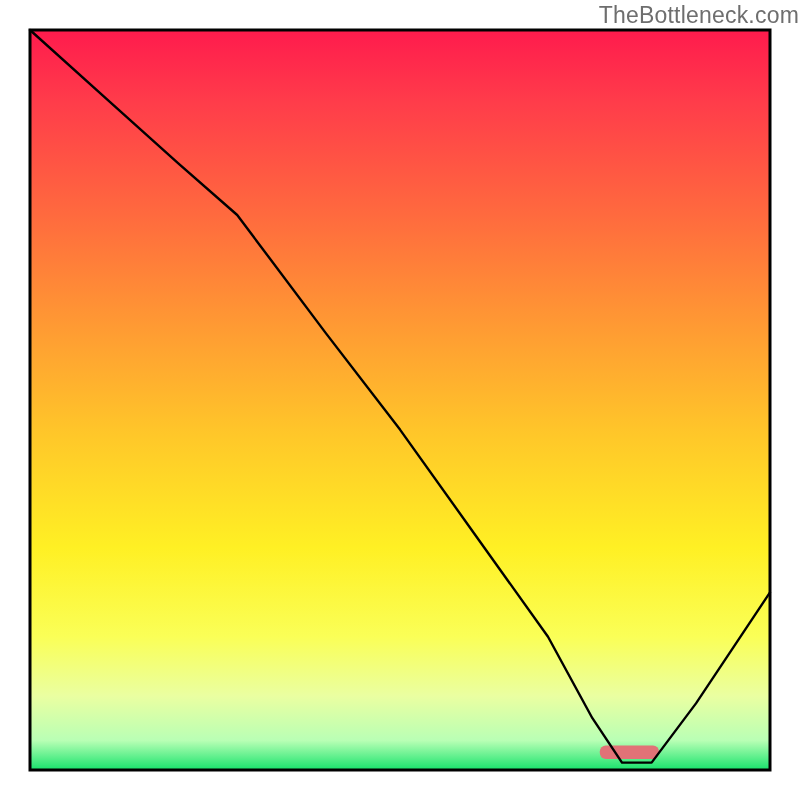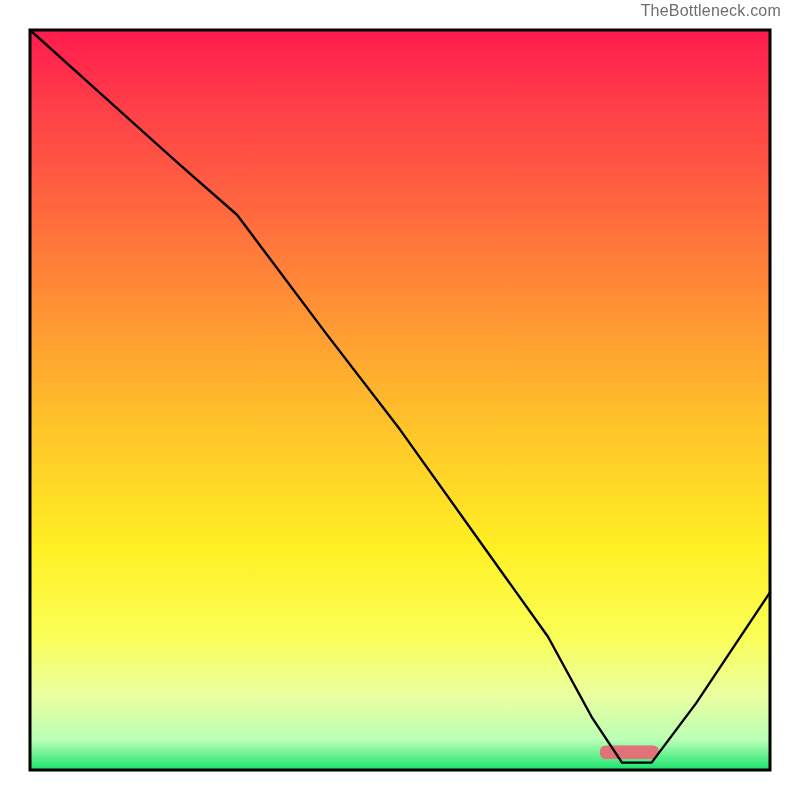--- a/index.html
+++ b/index.html
@@ -12,22 +12,22 @@
     font-family: Arial, Helvetica, sans-serif;
   }
   .chart-wrap {
     position: relative;
     width: 800px;
     height: 800px;
   }
   .watermark {
     position: absolute;
     top: 2px;
-    right: 19px;
-    font-size: 16px;
+    right: 1px;
+    font-size: 23px;
     color: #6e6e6e;
     font-weight: 500;
     letter-spacing: 0.2px;
     z-index: 20;
   }
   svg.plot {
     position: absolute;
     left: 0;
     top: 0;
     width: 800px;

